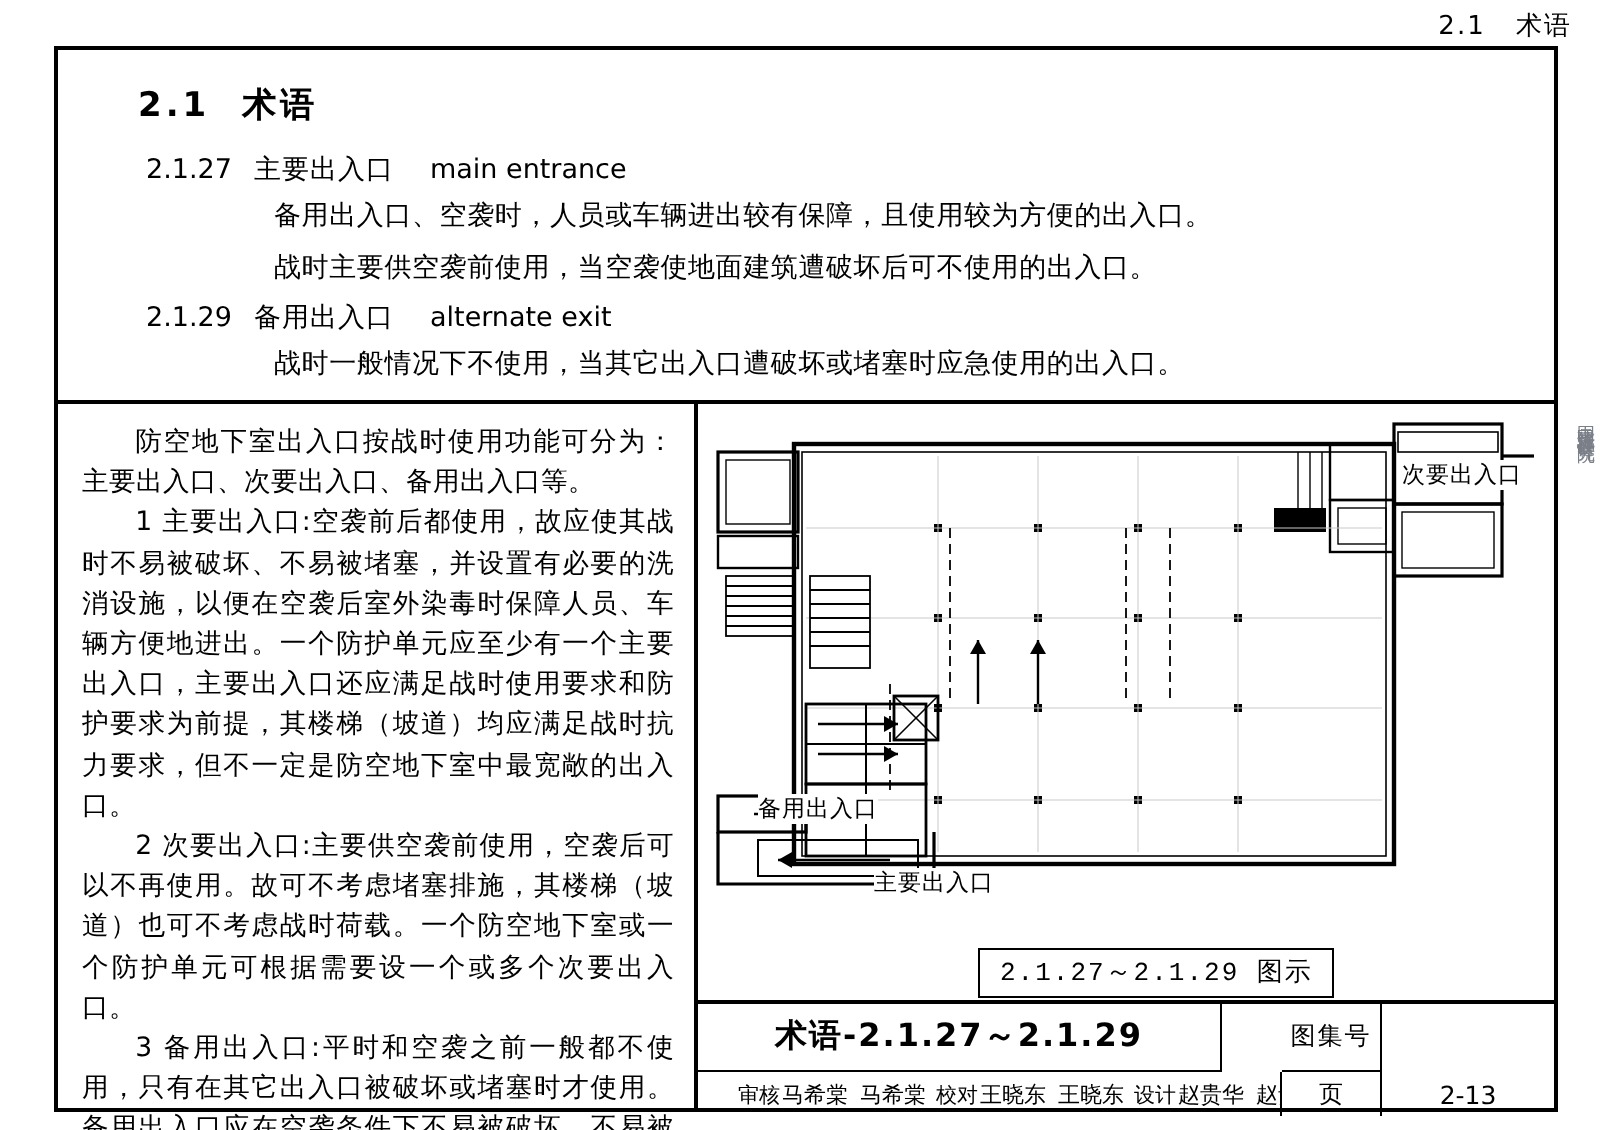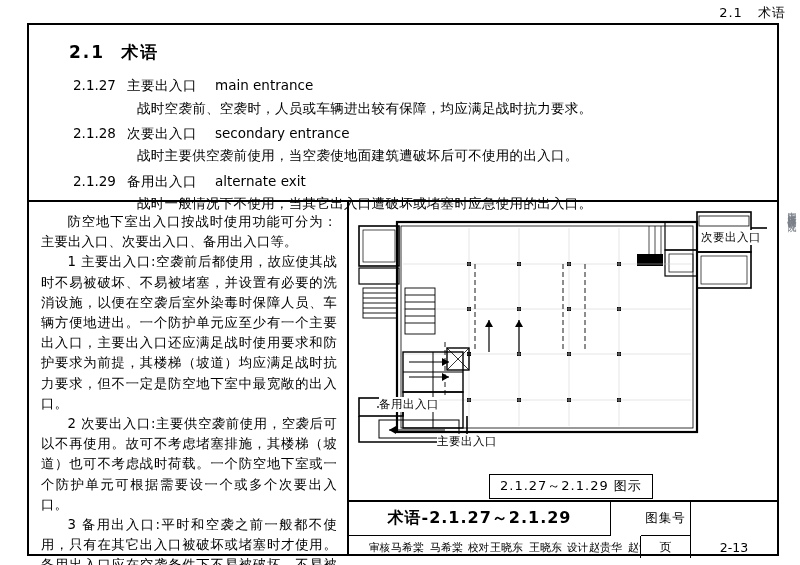--- a/index.html
+++ b/index.html
@@ -115,20 +115,21 @@
   }
   .fig-caption {
     position: absolute;
     left: 140px;
     top: 272px;
     border: 1.5px solid #000;
     padding: 2px 10px 3px 10px;
     font-size: 13px;
     letter-spacing: 1px;
     background: #fff;
+    font-family: Liberation Mono, monospace;
   }
   .lbl {
     position: absolute;
     font-size: 11.5px;
     letter-spacing: 0.5px;
     background: #fff;
     white-space: nowrap;
   }
 
   
@@ -236,25 +237,22 @@
   <div class="frame"></div>
 
   <div class="defbox">
     <div class="sec-title">
       <span class="n">2.1</span><span>术语</span>
     </div>
 
     <div class="term">
       <span class="no">2.1.27</span><span class="cn">主要出入口</span><span class="en">main entrance</span>
     </div>
-    <div class="termdesc">战时空袭前、空袭时，人员或车辆进出较有保障，均应满足战时抗力要求。</div>
-
-    <div class="term">
-      <span class="no">2.1.28</span><span class="cn">次要出入口</span><span class="en">secondary entrance</span>
-    </div>
+    <div class="termdesc">备用出入口、空袭时，人员或车辆进出较有保障，且使用较为方便的出入口。</div>
+
     <div class="termdesc">战时主要供空袭前使用，当空袭使地面建筑遭破坏后可不使用的出入口。</div>
 
     <div class="term">
       <span class="no">2.1.29</span><span class="cn">备用出入口</span><span class="en">alternate exit</span>
     </div>
     <div class="termdesc">战时一般情况下不使用，当其它出入口遭破坏或堵塞时应急使用的出入口。</div>
   </div>
 
   <div class="lower">
 

